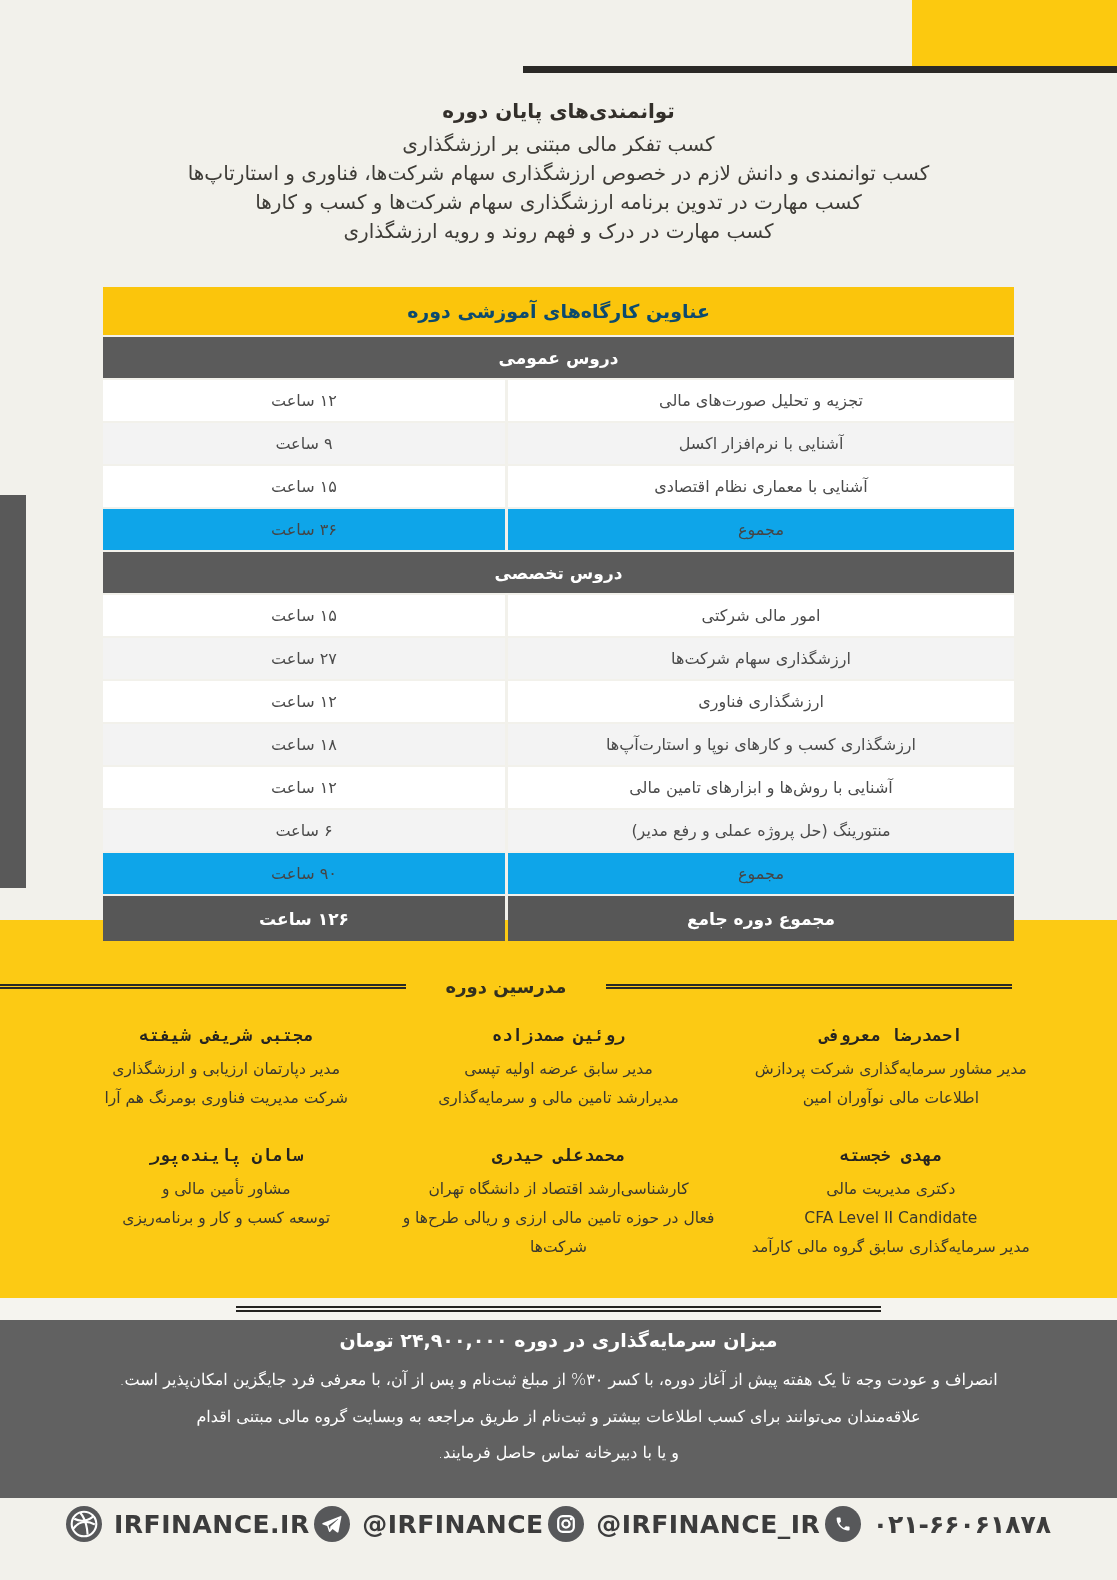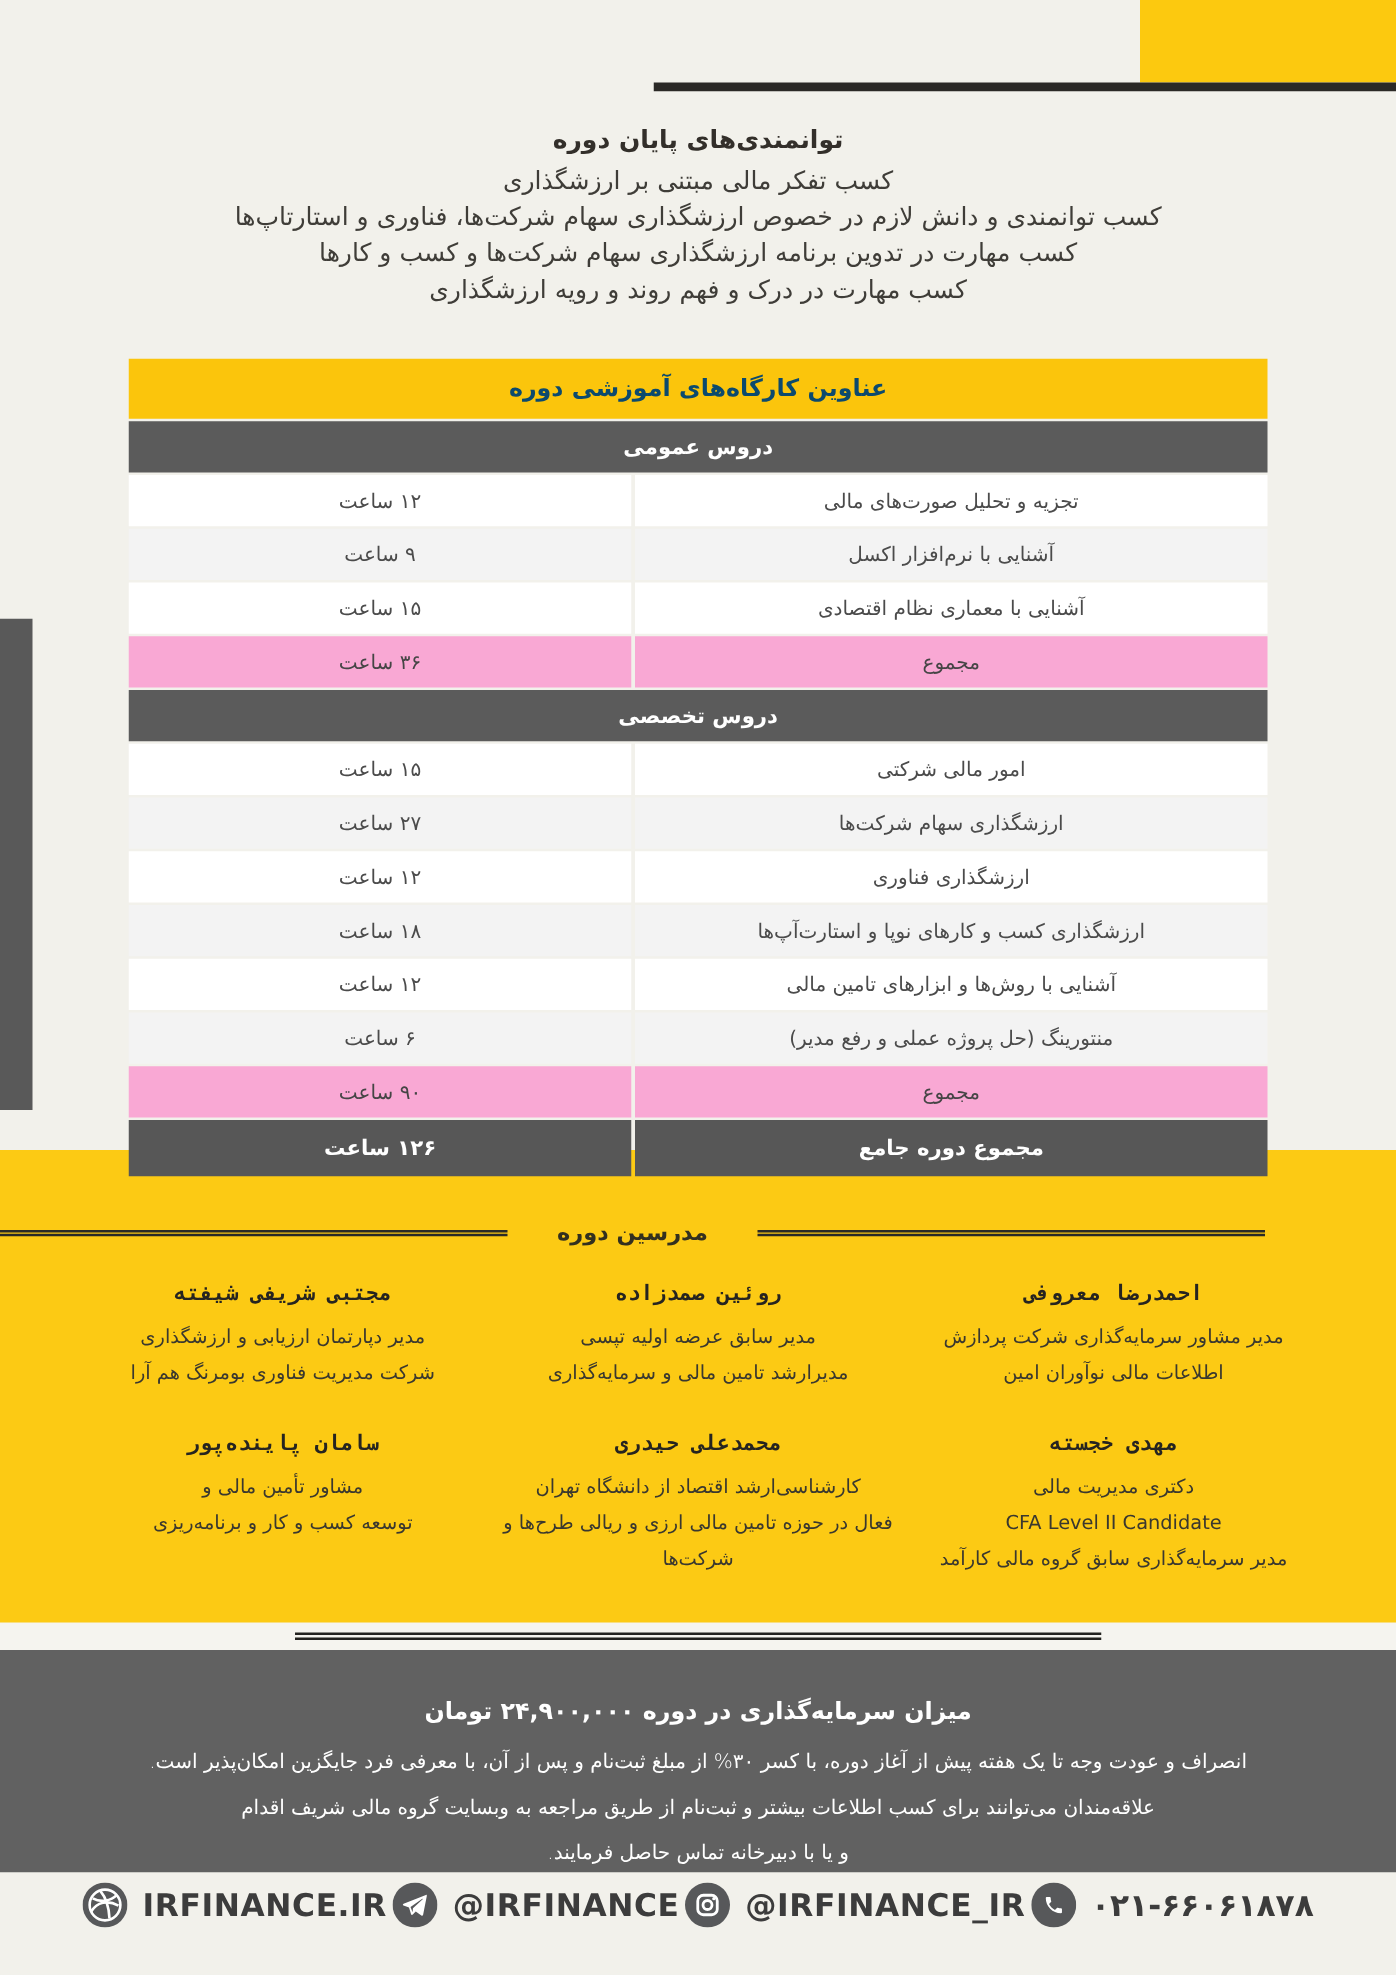--- a/index.html
+++ b/index.html
@@ -26,21 +26,21 @@
   .t-section {
     height:41px; margin-bottom:2px; background:#5B5B5B; color:#FFFFFF;
     font-size:17px; font-weight:bold; display:flex; align-items:center; justify-content:center;
   }
   .t-row { display:grid; grid-template-columns:506px 402px; column-gap:3px; margin-bottom:2px; }
   .t-cell {
     height:41px; display:flex; align-items:center; justify-content:center;
     font-size:16px; color:#4B4B4B; background:#FFFFFF;
   }
   .t-row.alt .t-cell   { background:#F3F3F3; }
-  .t-row.total .t-cell { background:#f9a8d4; color:#454545; }
+  .t-row.total .t-cell { background:#0ea5e9; color:#454545; }
   .t-row.grand { margin-bottom:0; }
   .t-row.grand .t-cell { height:45px; background:#575757; color:#FFFFFF; font-weight:bold; font-size:17px; }
   
   .side-bar { position:absolute; top:495px; right:auto; left:0; width:26px; height:393px; background:#595959; z-index:3; }
   
   .instructors {
     position:relative; z-index:1; margin-top:-21px; height:378px;
     background:#FCCA14; padding-top:56px;
   }
   .inst-title-row { display:flex; align-items:center; padding:0 105px 0 0; }
@@ -49,21 +49,21 @@
   .inst-grid {
     margin-top:26px; display:grid; grid-template-columns:1fr 1fr 1fr;
     row-gap:30px; padding:0 60px; text-align:center;
   }
   .p-name { font-size:17px; font-weight:bold; color:#262420; line-height:28px; margin-bottom:4px;font-family:Liberation Mono, monospace; }
   .p-line { font-size:15.5px; color:#3A382F; line-height:29px; }
   
   .divider-strip { height:22px; display:flex; align-items:center; justify-content:center; background:#F5F4EF; }
   .divider-strip .dbl-rule { width:645px; height:6px; border-top:2px solid #23221F; border-bottom:2px solid #23221F; }
   
-  .pricing { height:178px; background:#616161; color:#FFFFFF; text-align:center; padding-top:33px; }
+  .pricing { height:178px; background:#616161; color:#FFFFFF; text-align:center; padding-top:4px; }
   .pricing h2 { font-size:19px; font-weight:bold; line-height:32px; }
   .pricing-lines { margin-top:6px; }
   .pricing-lines p { font-size:16px; line-height:36.5px; font-weight:300; }
   
   .footer {
     height:82px; background:#F2F1EB; display:flex; align-items:center;
     justify-content:space-between; padding:0 66px 30px;
   }
   .f-item { direction:ltr; display:flex; align-items:center; gap:12px; cursor:pointer; }
   .f-item svg { width:36px; height:36px; flex:0 0 auto; }
@@ -192,21 +192,21 @@
   </section>
 
   <div class="divider-strip">
     <div class="dbl-rule"></div>
   </div>
 
   <section class="pricing">
     <h2>میزان سرمایه‌گذاری در دوره ۲۴,۹۰۰,۰۰۰ تومان</h2>
     <div class="pricing-lines">
       <p>انصراف و عودت وجه تا یک هفته پیش از آغاز دوره، با کسر ۳۰% از مبلغ ثبت‌نام و پس از آن، با معرفی فرد جایگزین امکان‌پذیر است.</p>
-      <p>علاقه‌مندان می‌توانند برای کسب اطلاعات بیشتر و ثبت‌نام از طریق مراجعه به وبسایت گروه مالی شریف اقدام</p>
+      <p>علاقه‌مندان می‌توانند برای کسب اطلاعات بیشتر و ثبت‌نام از طریق مراجعه به وبسایت گروه مالی مبتنی اقدام</p>
       <p>و یا با دبیرخانه تماس حاصل فرمایند.</p>
     </div>
   </section>
 
   <footer class="footer">
     <div class="f-item">
       <svg viewBox="0 0 24 24">
         <circle cx="12" cy="12" r="12" fill="#57585A"></circle>
         <path transform="translate(6.3,6.3) scale(0.48)" fill="#FFFFFF" d="M6.62 10.79c1.44 2.83 3.76 5.14 6.59 6.59l2.2-2.2c.27-.27.67-.36 1.02-.24 1.12.37 2.33.57 3.57.57.55 0 1 .45 1 1V20c0 .55-.45 1-1 1-9.39 0-17-7.61-17-17 0-.55.45-1 1-1h3.5c.55 0 1 .45 1 1 0 1.25.2 2.45.57 3.57.11.35.03.74-.25 1.02l-2.2 2.2z"></path>
       </svg>

